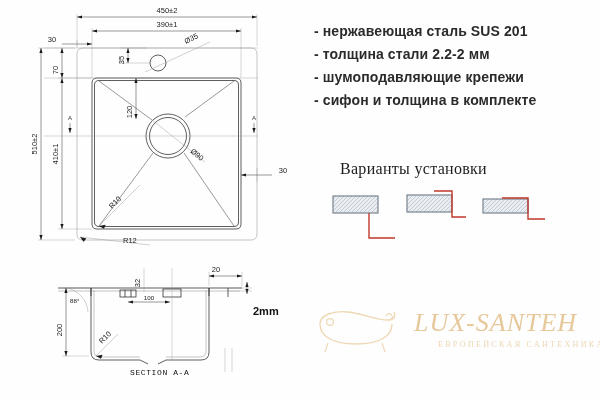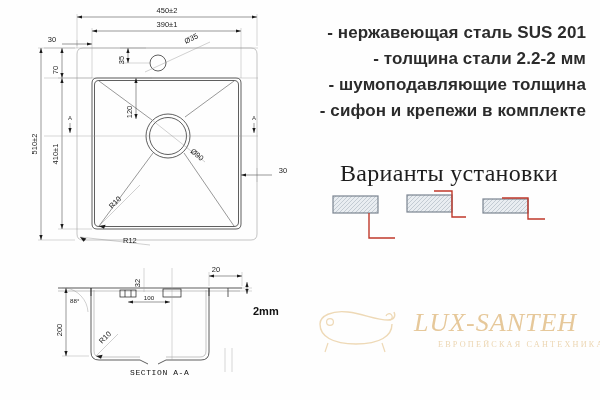--- a/index.html
+++ b/index.html
@@ -10,30 +10,29 @@
     overflow:hidden;
     position:relative;
   }
   #sheet{position:absolute;inset:0;}
   svg.draw{position:absolute;left:0;top:0;width:600px;height:400px;overflow:visible;}
 
   .specs{
     position:absolute;left:314px;top:24px;width:272px;
   }
   .spec-line{
-    font-size:17px;color:#2b2b2b;line-height:1.0;
+    font-size:14px;color:#2b2b2b;line-height:1.0;
     margin-bottom:9px;white-space:nowrap;font-weight:600;
     letter-spacing:.1px;
-    text-align:right;
   }
 
   .variants-title{
     position:absolute;left:340px;top:160px;
     font-family:"Liberation Serif", serif;
-    font-size:24px;color:#1d1d1d;letter-spacing:.3px;white-space:nowrap;
+    font-size:16px;color:#1d1d1d;letter-spacing:.3px;white-space:nowrap;
   }
 
   .logo-wrap{
     position:absolute;left:316px;top:300px;width:270px;height:80px;
   }
   .logo-text{
     position:absolute;left:98px;top:8px;
     font-family:"Liberation Serif", serif;
     font-size:26px;letter-spacing:1px;color:#e6c89a;white-space:nowrap;font-style:italic;
   }
@@ -298,22 +297,22 @@
       <circle cx="12" cy="12" r="3.4" stroke="#eed9b6" fill="none" stroke-width="1.2"></circle>
       <path d="M68,6 a3.2,3.2 0 1,1 4,4" stroke="#eed9b6" fill="none" stroke-width="1.2"></path>
       <line x1="10" y1="33" x2="7" y2="42" stroke="#eed9b6" stroke-width="1.2"></line>
       <line x1="64" y1="33" x2="67" y2="42" stroke="#eed9b6" stroke-width="1.2"></line>
     </g>
   </svg>
 
   <div class="specs">
     <div class="spec-line">- нержавеющая сталь SUS 201</div>
     <div class="spec-line">- толщина стали 2.2-2 мм</div>
-    <div class="spec-line">- шумоподавляющие толщина</div>
-    <div class="spec-line">- сифон и крепежи в комплекте</div>
+    <div class="spec-line">- шумоподавляющие крепежи</div>
+    <div class="spec-line">- сифон и толщина в комплекте</div>
   </div>
 
   <div class="variants-title">Варианты установки</div>
 
   <div class="logo-wrap">
     <div class="logo-text">LUX-SANTEH</div>
     <div class="logo-sub">ЕВРОПЕЙСКАЯ САНТЕХНИКА</div>
   </div>
 
 </div>

